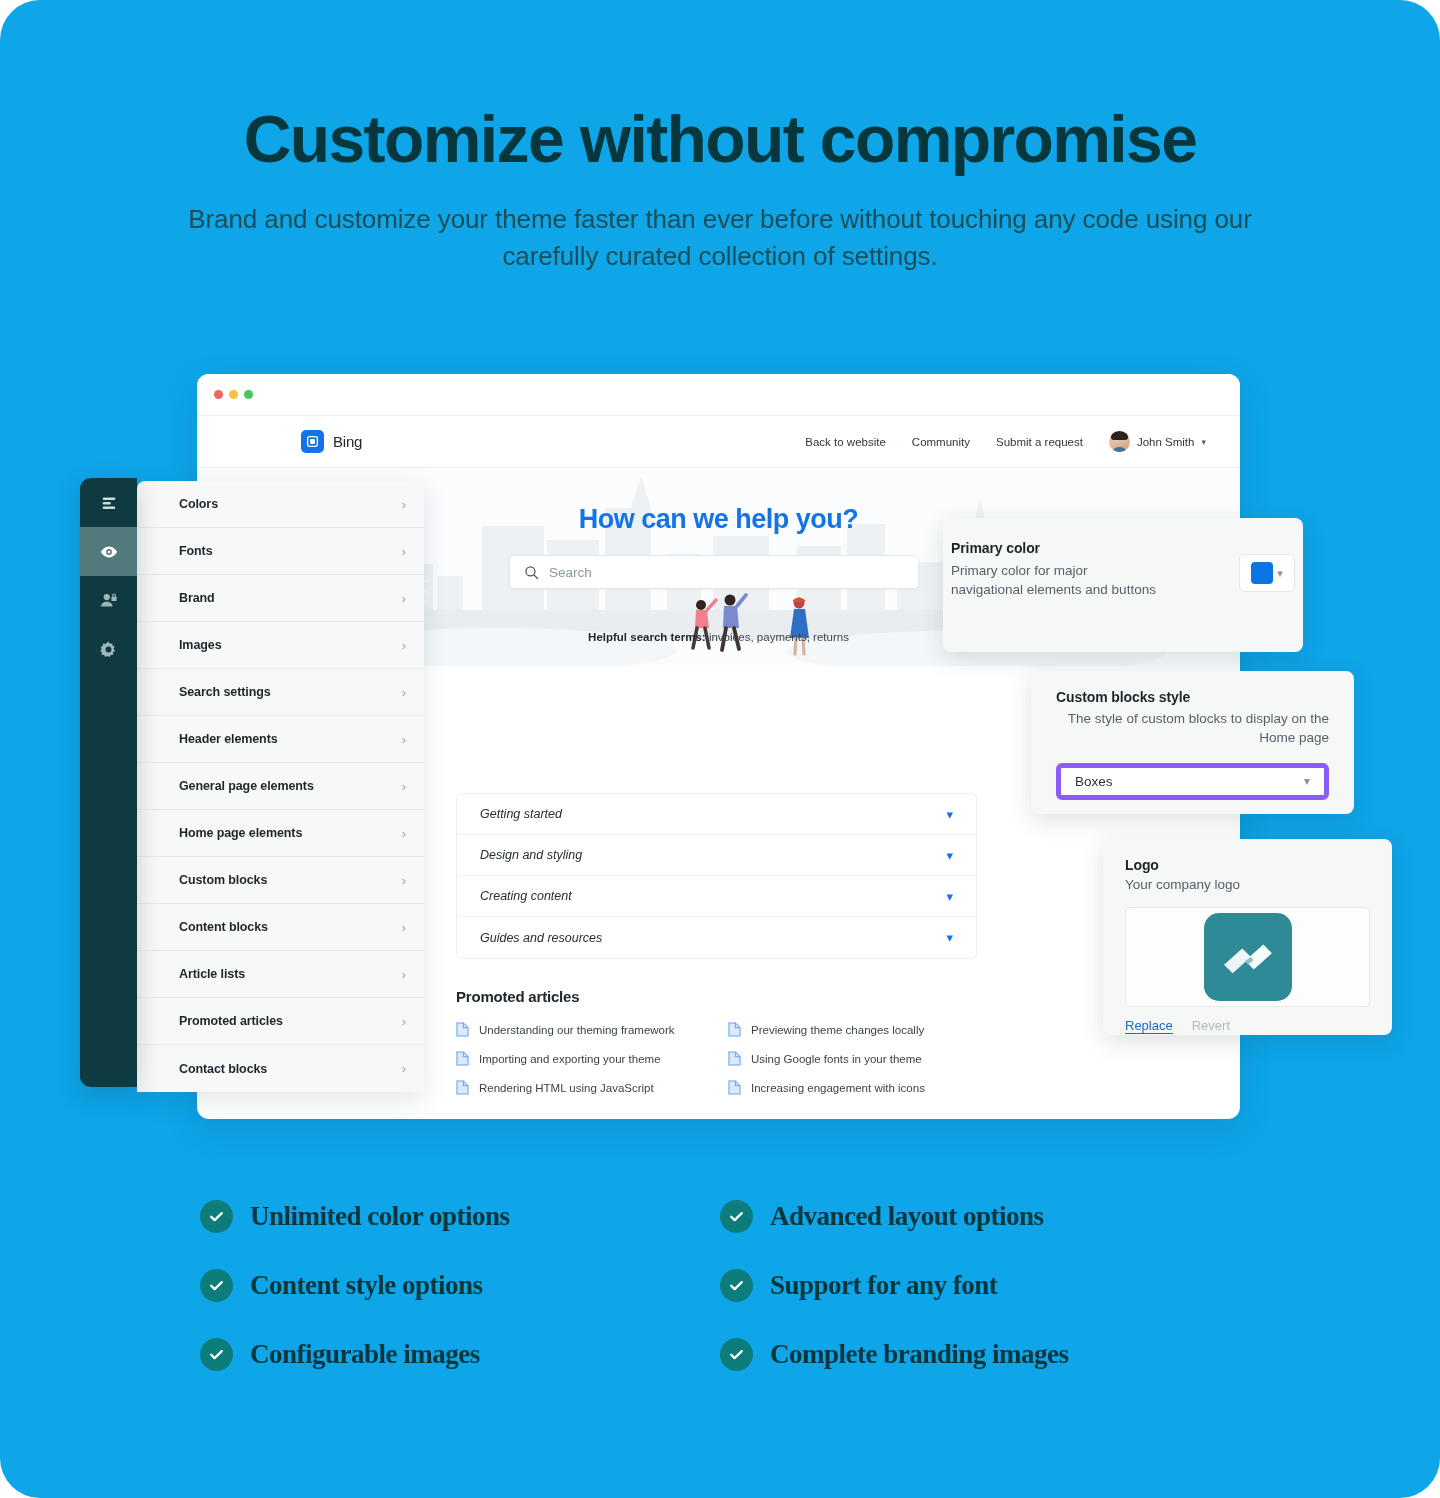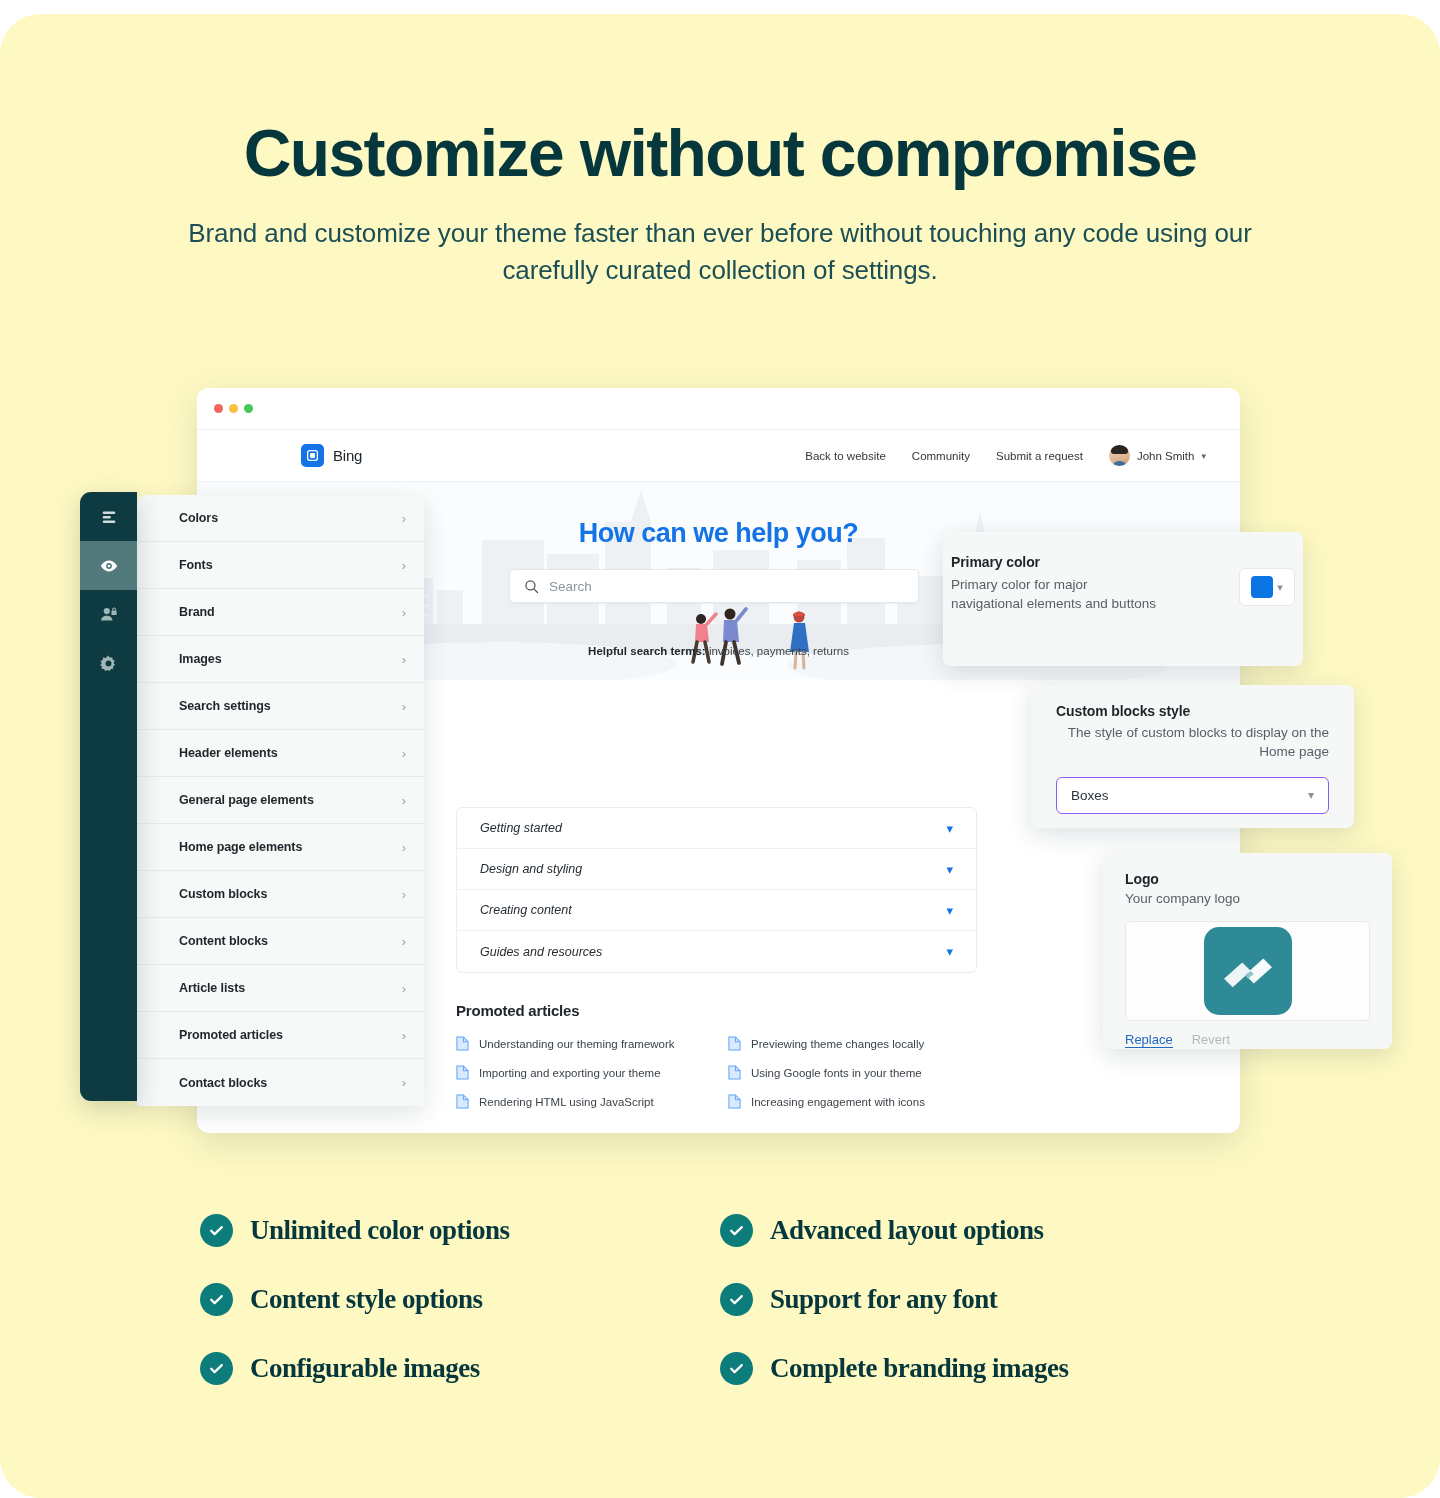--- a/index.html
+++ b/index.html
@@ -12,24 +12,23 @@
 
   body {
     font-family: "Liberation Sans", sans-serif;
     position: relative;
     overflow: hidden;
   }
 
   .page {
     position: absolute;
     inset: 0;
-    background: #fef9c3;
+    background: #0ea5e9;
     border-radius: 40px;
     overflow: hidden;
-    margin-top: 14px;
   }
 
   
   .hero-head {
     position: absolute;
     top: 104px;
     left: 0;
     width: 1440px;
     text-align: center;
   }
@@ -218,21 +217,21 @@
   .primary-row { display: flex; align-items: flex-start; gap: 14px; }
   .swatch-box {
     margin-left: auto; margin-top: 14px; width: 56px; height: 38px;
     background: #ffffff; border: 1px solid #e4e8eb; border-radius: 6px;
     display: flex; align-items: center; justify-content: center; gap: 4px; flex: none;
   }
   .swatch { width: 22px; height: 22px; border-radius: 4px; background: #0b75e3; }
 
   #card-blocks { left: 1031px; top: 671px; width: 323px; height: 143px; padding: 18px 25px; }
   .select-box {
-    margin-top: 15px; height: 37px; background: #fff; border: 1px solid #8b5cf6;
+    margin-top: 15px; height: 37px; background: #fff; border: 5px solid #8b5cf6;
     border-radius: 6px; display: flex; align-items: center; padding: 0 14px;
   }
   .select-val { font-size: 13.5px; color: #2b333a; }
   .select-caret { margin-left: auto; color: #8a939b; font-size: 12px; }
 
   #card-logo { left: 1103px; top: 839px; width: 289px; height: 196px; padding: 18px 22px; }
   .logo-box {
     margin-top: 12px; height: 100px; background: #fcfdfc;
     border: 1px solid #e7eae9; border-radius: 5px;
     display: flex; align-items: center; justify-content: center;

